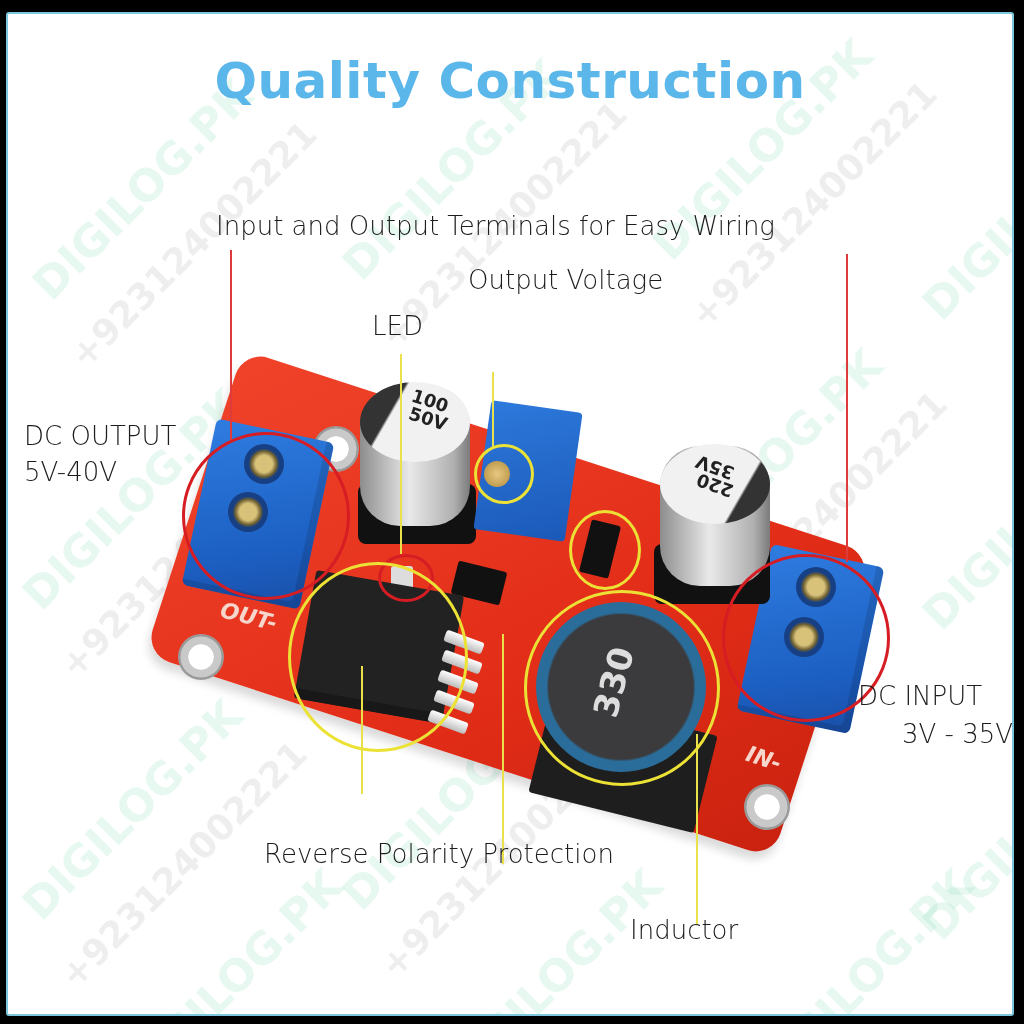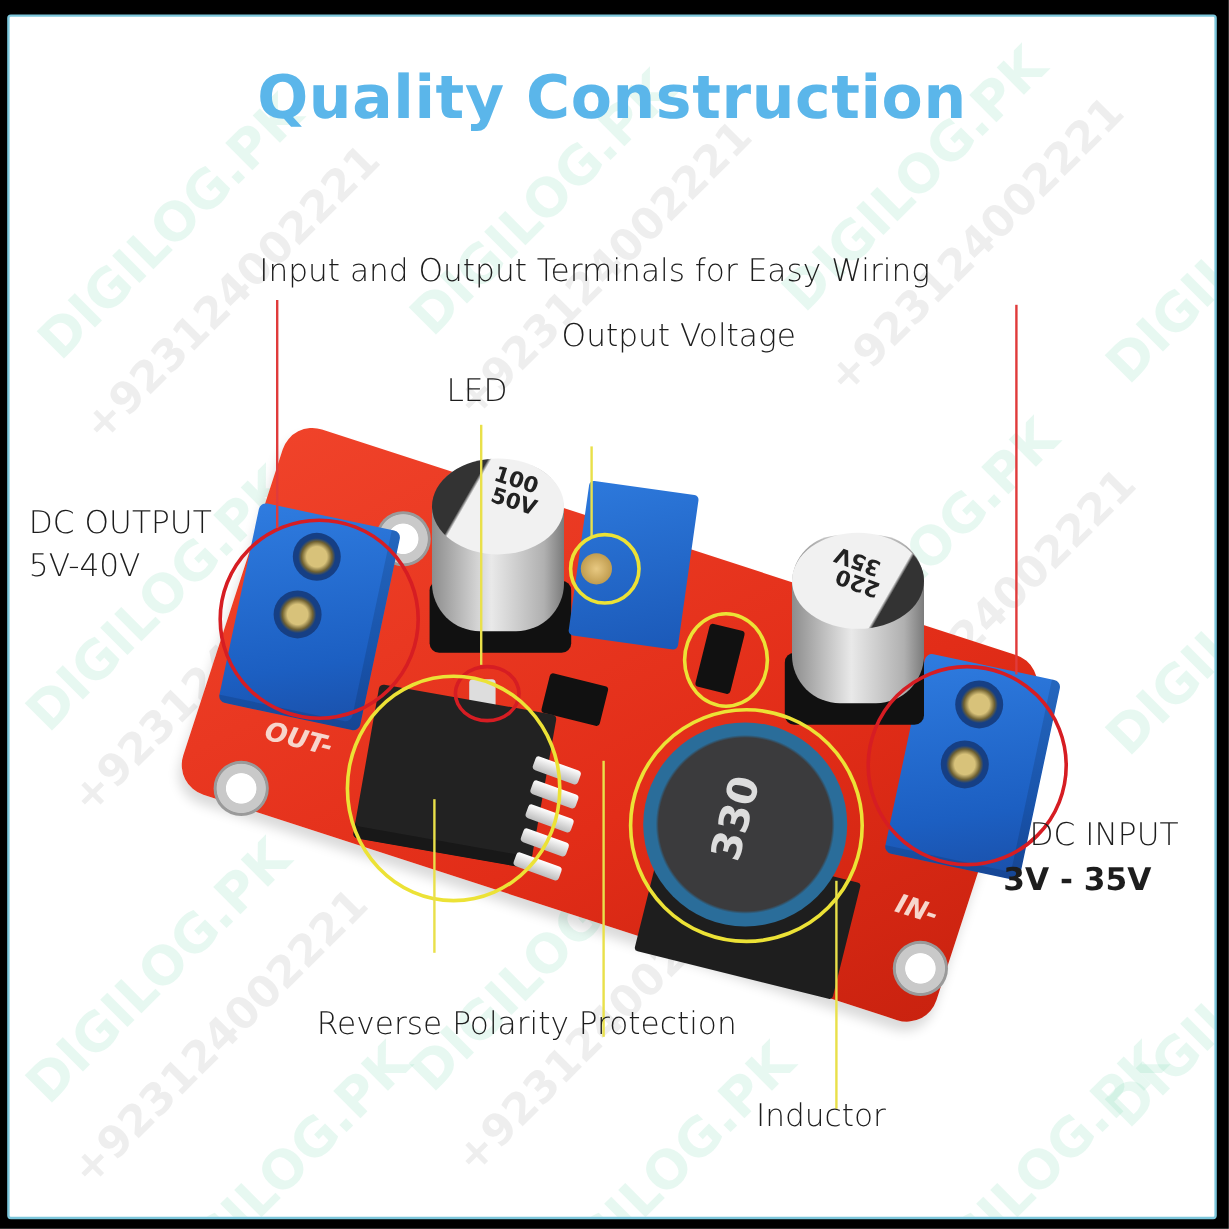--- a/index.html
+++ b/index.html
@@ -173,17 +173,17 @@
   <div class="line yel-line" style="left:353px;top:652px;height:128px;"></div>
   <div class="line yel-line" style="left:494px;top:620px;height:230px;"></div>
   <div class="line yel-line" style="left:688px;top:720px;height:190px;"></div>
 
   <div class="lbl" style="left:208px;top:194px;">Input and Output Terminals for Easy Wiring</div>
   <div class="lbl" style="left:460px;top:248px;text-align:right;">Output Voltage</div>
   <div class="lbl" style="left:364px;top:294px;">LED</div>
   <div class="lbl" style="left:16px;top:404px;text-align:center;">DC OUTPUT</div>
   <div class="lbl" style="left:16px;top:440px;">5V-40V</div>
   <div class="lbl" style="left:850px;top:664px;">DC INPUT</div>
-  <div class="lbl" style="left:828px;top:702px;font-weight:bold;">3V - 35V</div>
+  <div class="lbl" style="left:894px;top:702px;">3V - 35V</div>
   <div class="lbl" style="left:256px;top:822px;">Reverse Polarity Protection</div>
   <div class="lbl" style="left:622px;top:898px;">Inductor</div>
 
 </div>
 
 </body></html>

